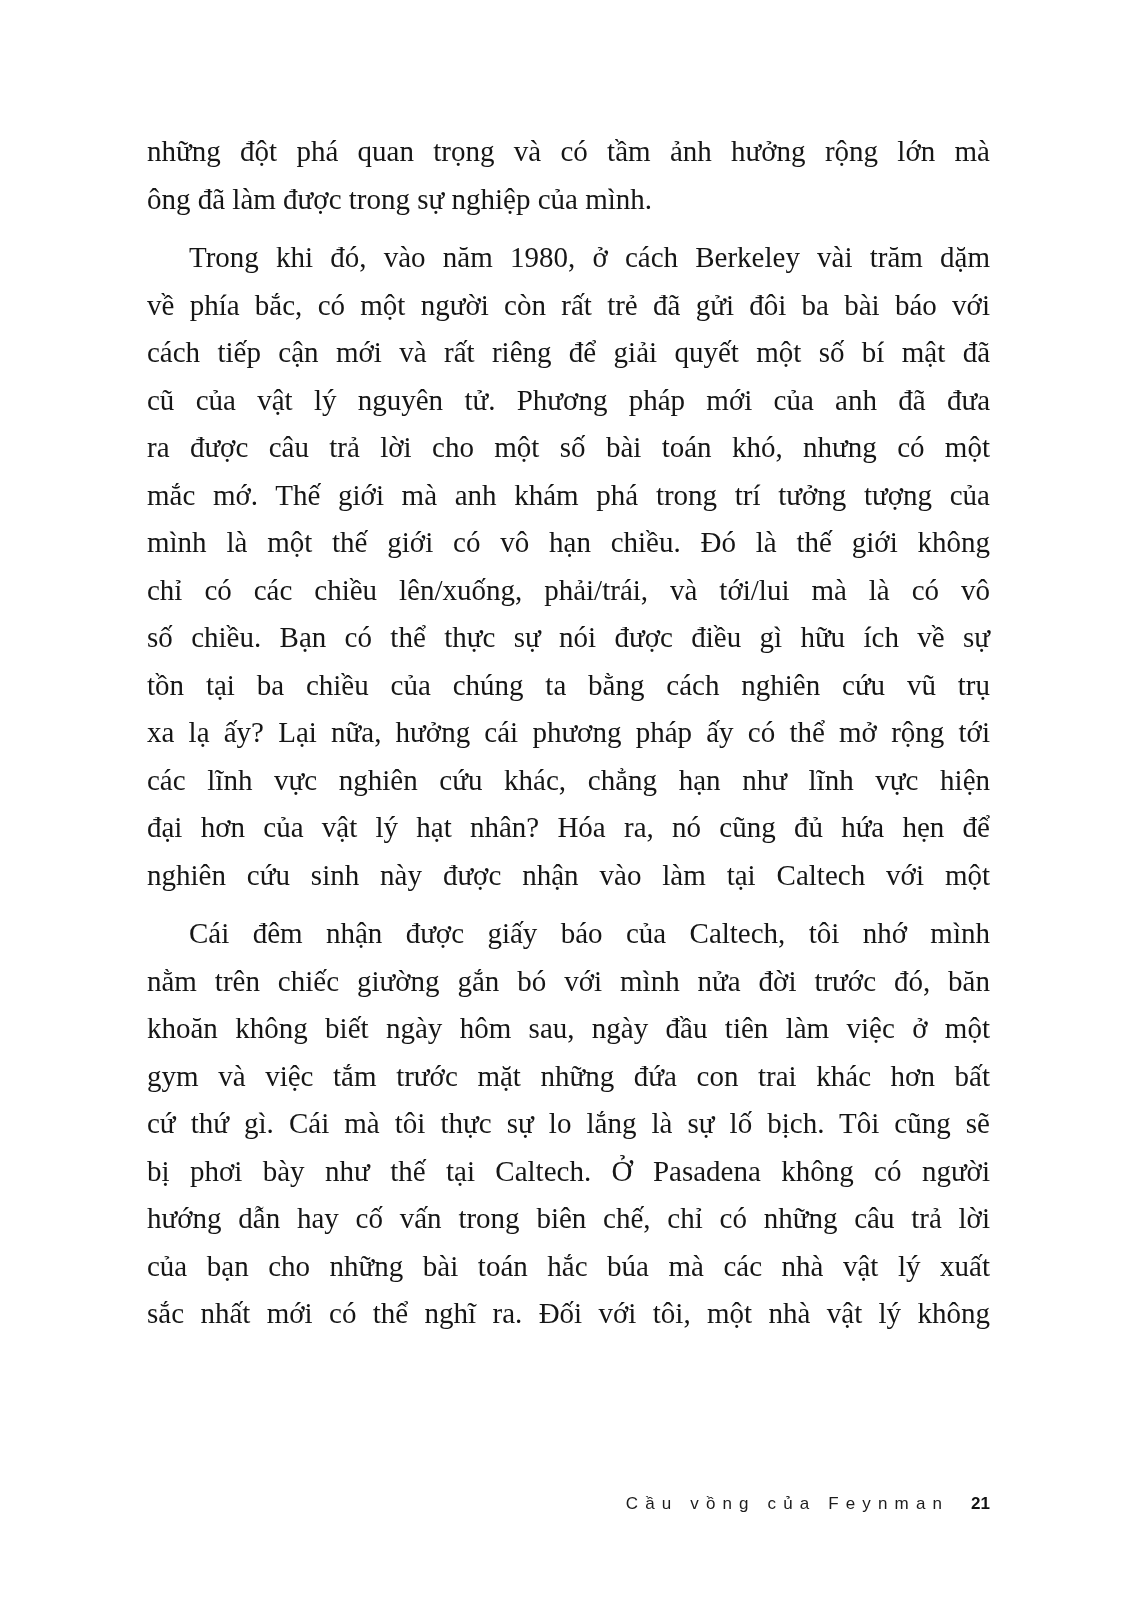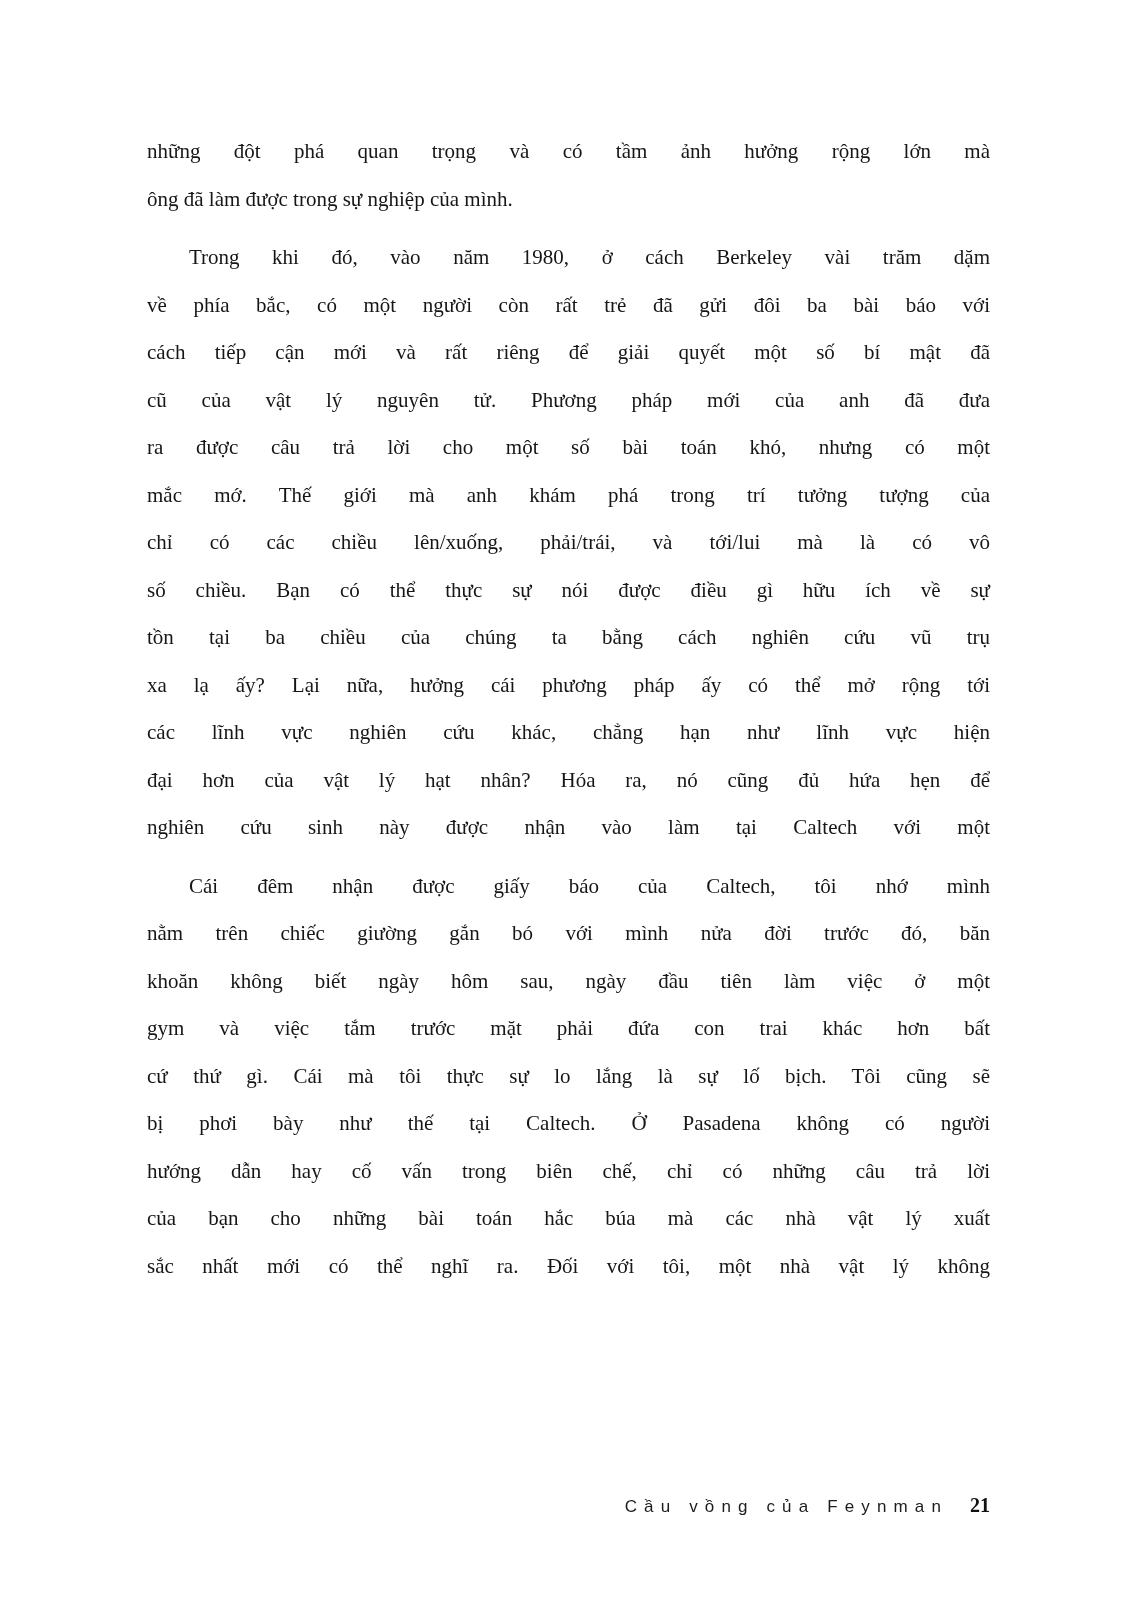--- a/index.html
+++ b/index.html
@@ -14,21 +14,21 @@
   }
   .text-block {
     position: absolute;
     left: 147px;
     top: 128px;
     width: 843px;
   }
   .para { margin: 0; }
   .para + .para { margin-top: 11px; }
   .line {
-    font-size: 21px;
+    font-size: 29px;
     line-height: 47.5px;
     text-align: justify;
     text-align-last: justify;
     color: #161616;
   }
   .line.indent { padding-left: 42px; }
   .line.para-end { text-align-last: left; }
   .footer {
     position: absolute;
     top: 1494px;
@@ -38,54 +38,55 @@
     gap: 22px;
   }
   .book-title {
     font-family: "Liberation Sans", sans-serif;
     font-size: 17px;
     letter-spacing: 0.42em;
     color: #1c1c1c;
     white-space: nowrap;
   }
   .page-number {
-    font-family: Liberation Serif, serif;
+    font-family: Liberation Sans, sans-serif;
     font-weight: bold;
-    font-size: 20px;
+    font-size: 17px;
     color: #111111;
   }
 </style>
 </head>
 <body>
 
 <div class="text-block">
     <div class="para">
       <div class="line">những đột phá quan trọng và có tầm ảnh hưởng rộng lớn mà</div>
       <div class="line para-end">ông đã làm được trong sự nghiệp của mình.</div>
     </div>
     <div class="para">
       <div class="line indent">Trong khi đó, vào năm 1980, ở cách Berkeley vài trăm dặm</div>
       <div class="line">về phía bắc, có một người còn rất trẻ đã gửi đôi ba bài báo với</div>
       <div class="line">cách tiếp cận mới và rất riêng để giải quyết một số bí mật đã</div>
       <div class="line">cũ của vật lý nguyên tử. Phương pháp mới của anh đã đưa</div>
       <div class="line">ra được câu trả lời cho một số bài toán khó, nhưng có một</div>
       <div class="line">mắc mớ. Thế giới mà anh khám phá trong trí tưởng tượng của</div>
+      <div class="line">mình là một thế giới có vô hạn chiều. Đó là thế giới không</div>
       <div class="line">chỉ có các chiều lên/xuống, phải/trái, và tới/lui mà là có vô</div>
       <div class="line">số chiều. Bạn có thể thực sự nói được điều gì hữu ích về sự</div>
       <div class="line">tồn tại ba chiều của chúng ta bằng cách nghiên cứu vũ trụ</div>
       <div class="line">xa lạ ấy? Lại nữa, hưởng cái phương pháp ấy có thể mở rộng tới</div>
       <div class="line">các lĩnh vực nghiên cứu khác, chẳng hạn như lĩnh vực hiện</div>
       <div class="line">đại hơn của vật lý hạt nhân? Hóa ra, nó cũng đủ hứa hẹn để</div>
       <div class="line">nghiên cứu sinh này được nhận vào làm tại Caltech với một</div>
     </div>
     <div class="para">
       <div class="line indent">Cái đêm nhận được giấy báo của Caltech, tôi nhớ mình</div>
       <div class="line">nằm trên chiếc giường gắn bó với mình nửa đời trước đó, băn</div>
       <div class="line">khoăn không biết ngày hôm sau, ngày đầu tiên làm việc ở một</div>
-      <div class="line">gym và việc tắm trước mặt phải đứa con trai khác hơn bất</div>
+      <div class="line">gym và việc tắm trước mặt những đứa con trai khác hơn bất</div>
       <div class="line">cứ thứ gì. Cái mà tôi thực sự lo lắng là sự lố bịch. Tôi cũng sẽ</div>
       <div class="line">bị phơi bày như thế tại Caltech. Ở Pasadena không có người</div>
       <div class="line">hướng dẫn hay cố vấn trong biên chế, chỉ có những câu trả lời</div>
       <div class="line">của bạn cho những bài toán hắc búa mà các nhà vật lý xuất</div>
       <div class="line">sắc nhất mới có thể nghĩ ra. Đối với tôi, một nhà vật lý không</div>
     </div>
   </div>
 
 <div class="footer">
   <span class="book-title">Cầu vồng của Feynman</span>

